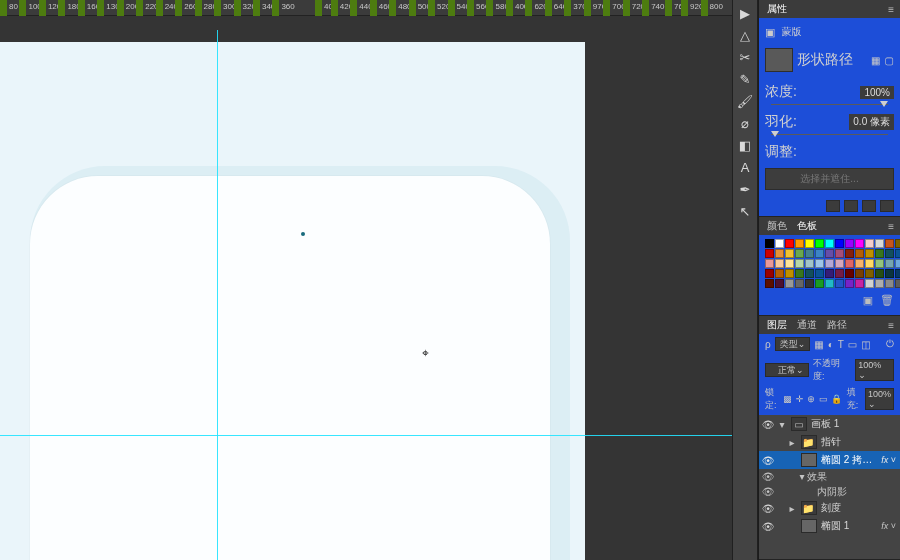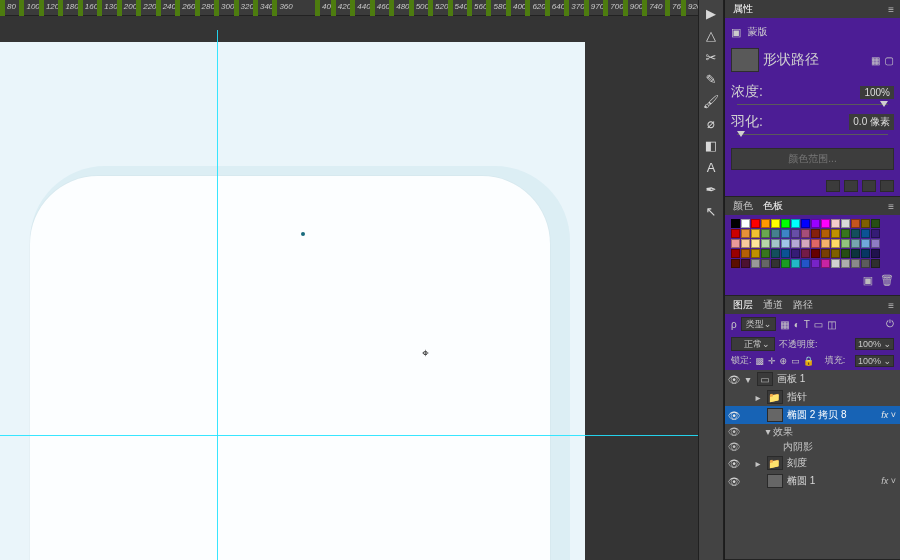--- a/index.html
+++ b/index.html
@@ -2,36 +2,36 @@
 <html><head>
 <meta charset="utf-8">
 <style>
   * { box-sizing: border-box; margin: 0; padding: 0; }
   html, body { width: 900px; height: 560px; overflow: hidden; font-family: "Microsoft YaHei", Arial, sans-serif; font-size: 10px; background: #000; }
   .app { display: flex; width: 900px; height: 560px; background: #323232; }
   
   .workspace { flex: 1; background: #3a3a3a; position: relative; overflow: hidden; }
   .ruler-h { position: absolute; top: 0; left: 0; right: 0; height: 16px; background: #3b3b3b; border-bottom: 1px solid #222; color: #bdbdbd; font-size: 8px; }
   .ruler-h .ticks { position: relative; height: 100%; }
-  .tick { position: absolute; top: 0; height: 16px; border-left: 5px solid #4d7c0f; font-style: italic; }
+  .tick { position: absolute; top: 0; height: 16px; border-left: 7px solid #4d7c0f; }
   .tick span { position: absolute; top: 2px; left: 2px; color: #c8c8c8; }
   .doc-bg { position: absolute; top: 16px; left: 0; right: 0; bottom: 0; background: #343434; }
   .artboard { position: absolute; top: 26px; left: 0; width: 585px; height: 534px; background: #eaf5fa; }
   .shape-card-bg { position: absolute; left: 30px; top: 124px; width: 540px; height: 420px; background: #dceef4; border-radius: 75px 75px 0 0; }
   .shape-card { position: absolute; left: 30px; top: 134px; width: 520px; height: 420px; background: #fcfeff; border-radius: 68px 68px 0 0; box-shadow: 0 0 0 1px rgba(0,0,0,0.02); }
   .anchor { position: absolute; width: 4px; height: 4px; background: #186b7d; border-radius: 50%; }
   .anchor.sel { left: 301px; top: 216px; }
   .guide-v { position: absolute; top: 14px; bottom: 0; width: 1px; background: #22e3ff; opacity: .9; }
   .guide-h { position: absolute; left: 0; right: 0; height: 1px; background: #22e3ff; opacity: .9; }
   .cursor { position: absolute; left: 422px; top: 330px; color: #111; font-size: 12px; pointer-events: none; }
   
   .toolbar { width: 26px; background: #434343; display: flex; flex-direction: column; align-items: center; padding-top: 2px; border-left: 1px solid #202020; border-right: 1px solid #202020; }
   .toolbar .tbtn { width: 24px; height: 22px; display: flex; align-items: center; justify-content: center; color: #d8d8d8; font-size: 13px; cursor: pointer; }
   
-  .rcol { width: 176px; background: #4c1d95; display: flex; flex-direction: column; border-left: 1px solid #1c1c1c; }
+  .rcol { width: 142px; background: #1d4ed8; display: flex; flex-direction: column; border-left: 1px solid #1c1c1c; }
   .panel { border-bottom: 1px solid #232323; }
   .panel-hd { display: flex; align-items: center; gap: 6px; padding: 2px 6px; height: 18px; background: #3b3b3b; color: #d6d6d6; font-size: 10px; }
   .panel-hd .tab { color: #c8c8c8; padding: 2px 2px; }
   .panel-hd .tab.active { color: #fff; }
   .panel-hd .menu { margin-left: auto; color: #bababa; cursor: pointer; }
   .props { padding: 4px 6px; color: #d0d0d0; }
   .props-row { display: flex; align-items: center; height: 20px; gap: 4px; }
   .props-row .thmb { width: 28px; height: 24px; background: #595959; border: 1px solid #2e2e2e; }
   .props-row .lbl { font-size: 14px; color: #d0d0d0; }
   .props-row .val { margin-left: auto; font-size: 10px; color: #ddd; background: #3b3b3b; padding: 1px 4px; }
@@ -168,21 +168,21 @@
           <div class="tick" style="left: 564.324px;">
             <span>370</span>
           </div>
           <div class="tick" style="left: 583.784px;">
             <span>970</span>
           </div>
           <div class="tick" style="left: 603.243px;">
             <span>700</span>
           </div>
           <div class="tick" style="left: 622.703px;">
-            <span>900</span>
+            <span>720</span>
           </div>
           <div class="tick" style="left: 642.162px;">
             <span>740</span>
           </div>
           <div class="tick" style="left: 665px;">
             <span>760</span>
           </div>
           <div class="tick" style="left: 681.081px;">
             <span>920</span>
           </div>
@@ -243,23 +243,26 @@
         <div class="slider-track">
             <div class="slider-thumb" style="left:calc(100% - 8px);"></div>
           </div>
         <div class="props-row">
           <span class="lbl">羽化:</span>
           <span class="val">0.0 像素</span>
         </div>
         <div class="slider-track">
             <div class="slider-thumb" style="left:0;"></div>
           </div>
+        <div class="props-row" style="margin-top:2px;">
+          <span class="lbl">调整:</span>
+        </div>
       </div>
       <div class="btnrow">
-        <div class="pbtn">颜色范围...</div>
+        <div class="pbtn">选择并遮住...</div>
       </div>
       <div class="align-strip">
         <div class="aic"></div>
         <div class="aic"></div>
         <div class="aic"></div>
         <div class="aic"></div>
       </div>
     </div>
 
     <div class="panel">

